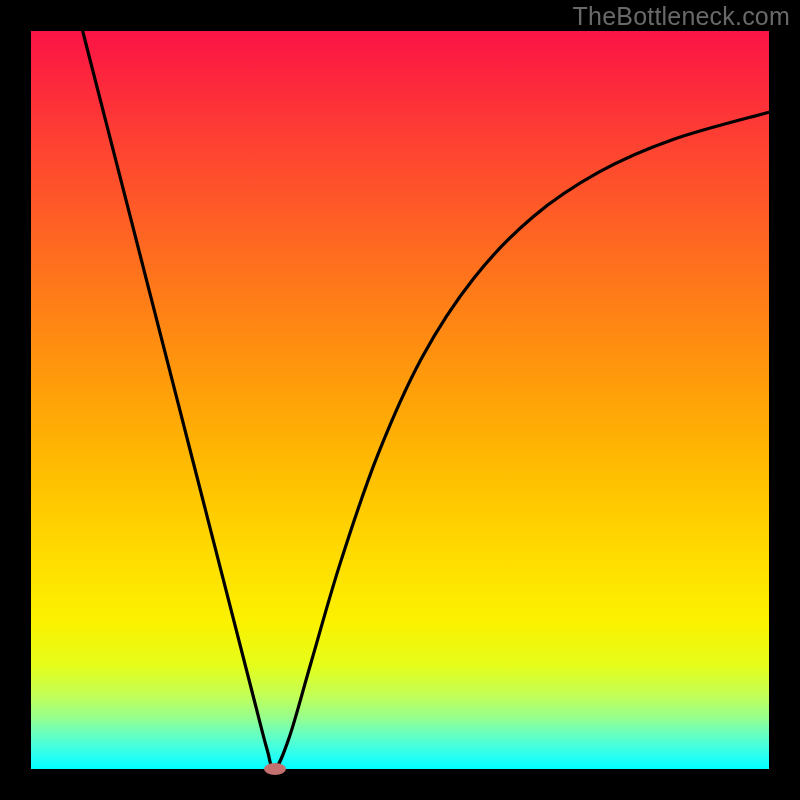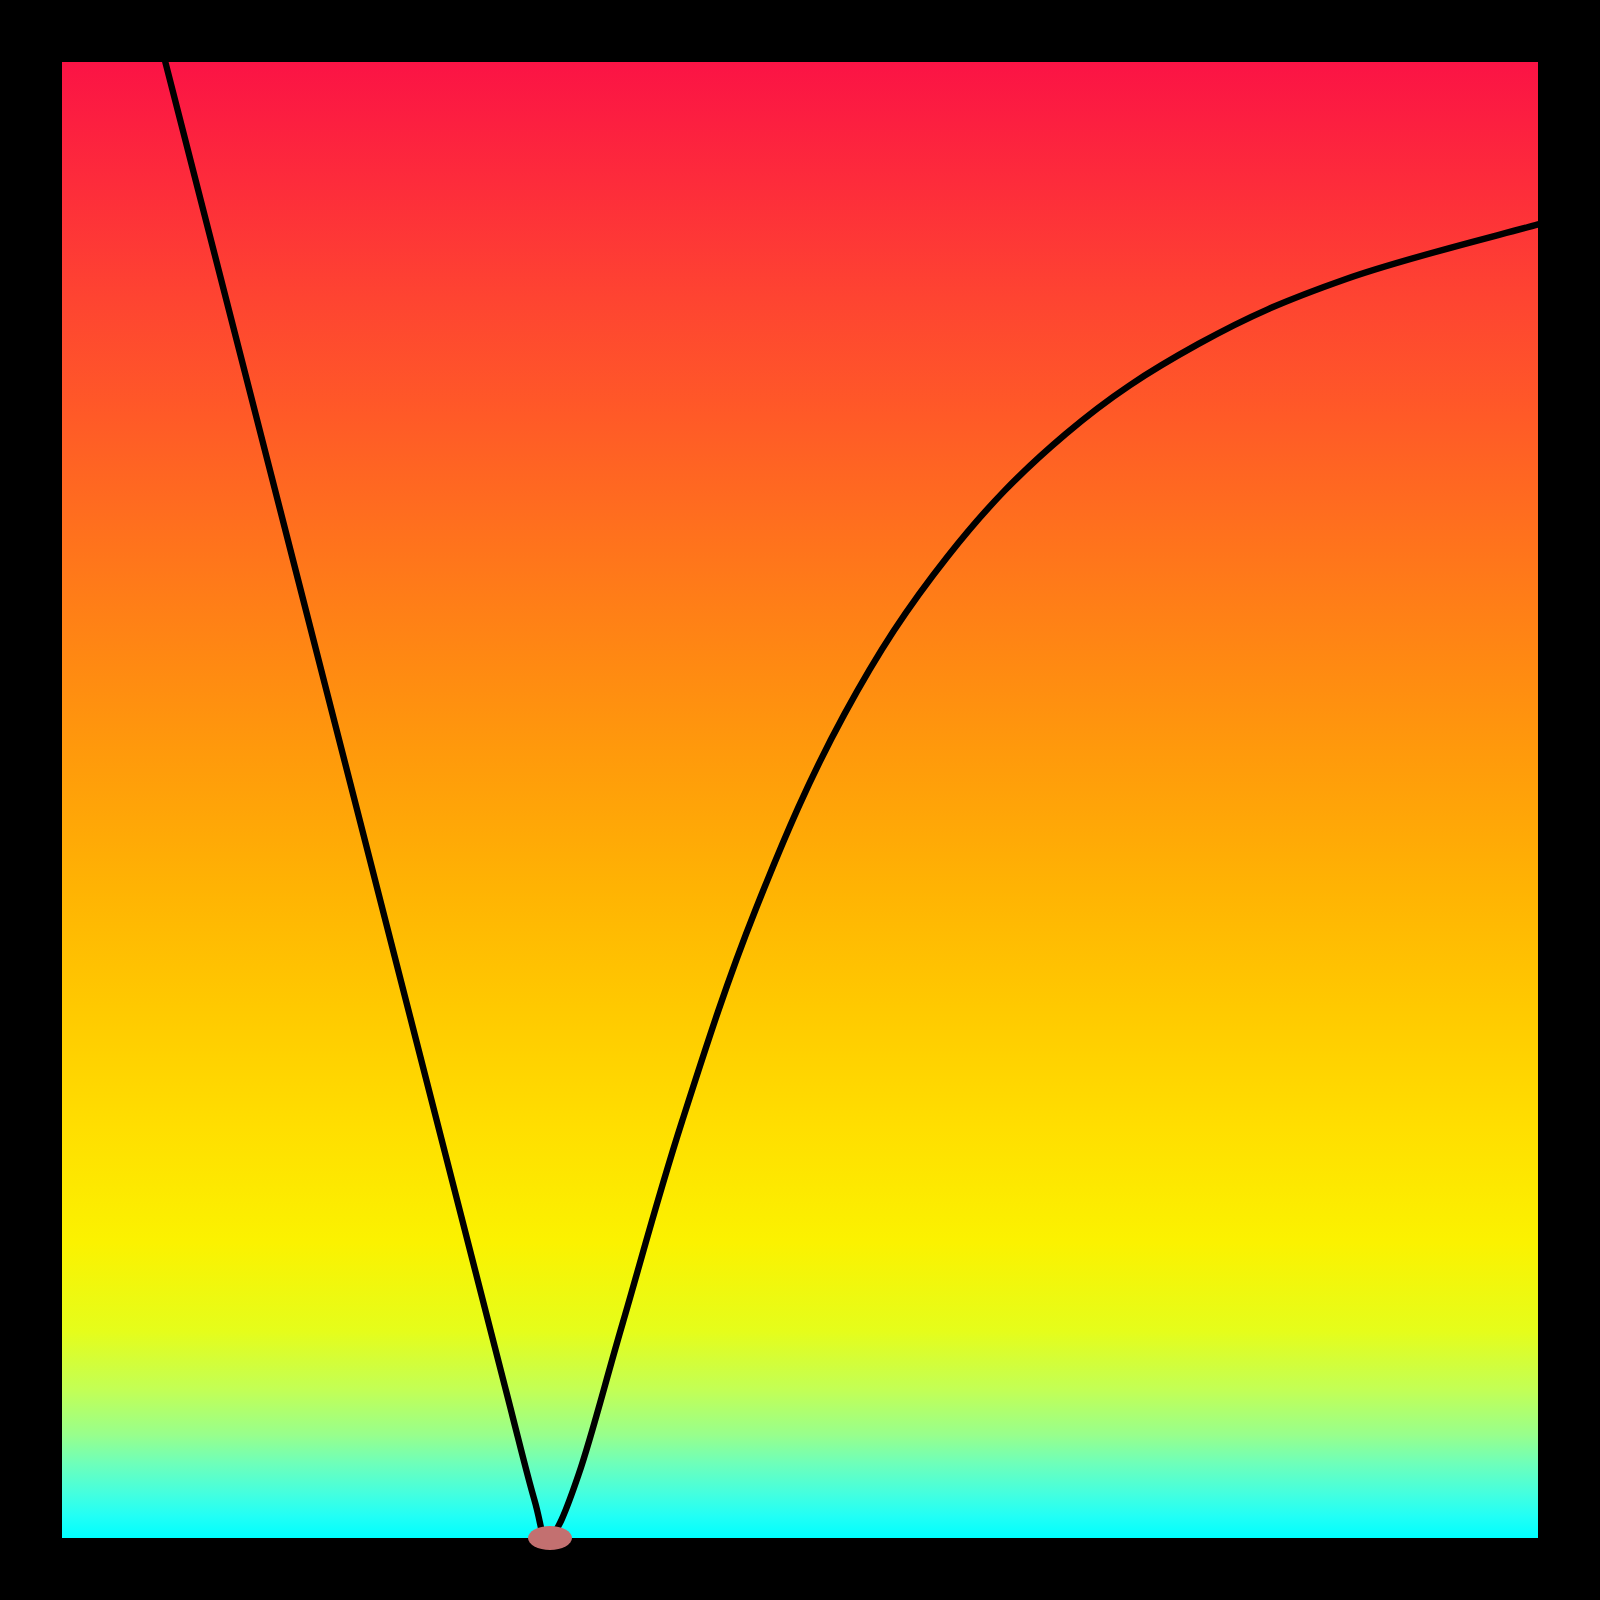--- a/index.html
+++ b/index.html
@@ -65,19 +65,20 @@
   .marker {
     position: absolute;
     background: #c37070;
     border-radius: 50% / 50%;
   }
 </style>
 </head>
 <body>
 
 <div class="frame">
+  <div class="watermark">TheBottleneck.com</div>
   <div class="plot-area">
     <svg class="curve-svg" viewBox="0 0 738 738" preserveAspectRatio="none">
       <path id="curve-path" fill="none" stroke-width="3.2" stroke-linecap="round" stroke-linejoin="round" stroke="#000000" d="M 51.66 0.00 C 55.65 15.54, 64.50 50.08, 73.80 86.35 C 83.10 122.61, 92.69 160.03, 103.32 201.47 C 113.95 242.92, 122.21 275.16, 132.84 316.60 C 143.47 358.05, 151.73 390.28, 162.36 431.73 C 172.99 473.18, 181.25 505.41, 191.88 546.86 C 202.51 588.30, 213.43 631.03, 221.40 661.99 C 229.37 692.94, 232.17 705.13, 236.16 718.81 C 240.15 732.49, 239.55 740.26, 243.54 738.00 C 247.53 735.74, 251.66 725.66, 258.30 706.27 C 264.94 686.87, 271.14 662.00, 280.44 630.25 C 289.74 598.50, 298.00 567.08, 309.96 529.88 C 321.92 492.69, 332.25 460.28, 346.86 423.61 C 361.47 386.95, 373.87 357.94, 391.14 326.20 C 408.41 294.45, 422.87 272.47, 442.80 247.23 C 462.73 221.99, 479.26 205.10, 501.84 185.98 C 524.42 166.85, 543.02 154.91, 568.26 140.96 C 593.50 127.01, 611.51 119.25, 642.06 108.49 C 672.61 97.73, 720.73 86.10, 738.00 81.18"></path>
     </svg>
     <div id="min-marker" class="marker" style="left: 232.54px; top: 732px; width: 22px; height: 12px; background: rgb(195, 112, 112);"></div>
   </div>
 </div>
 
 </body></html>

